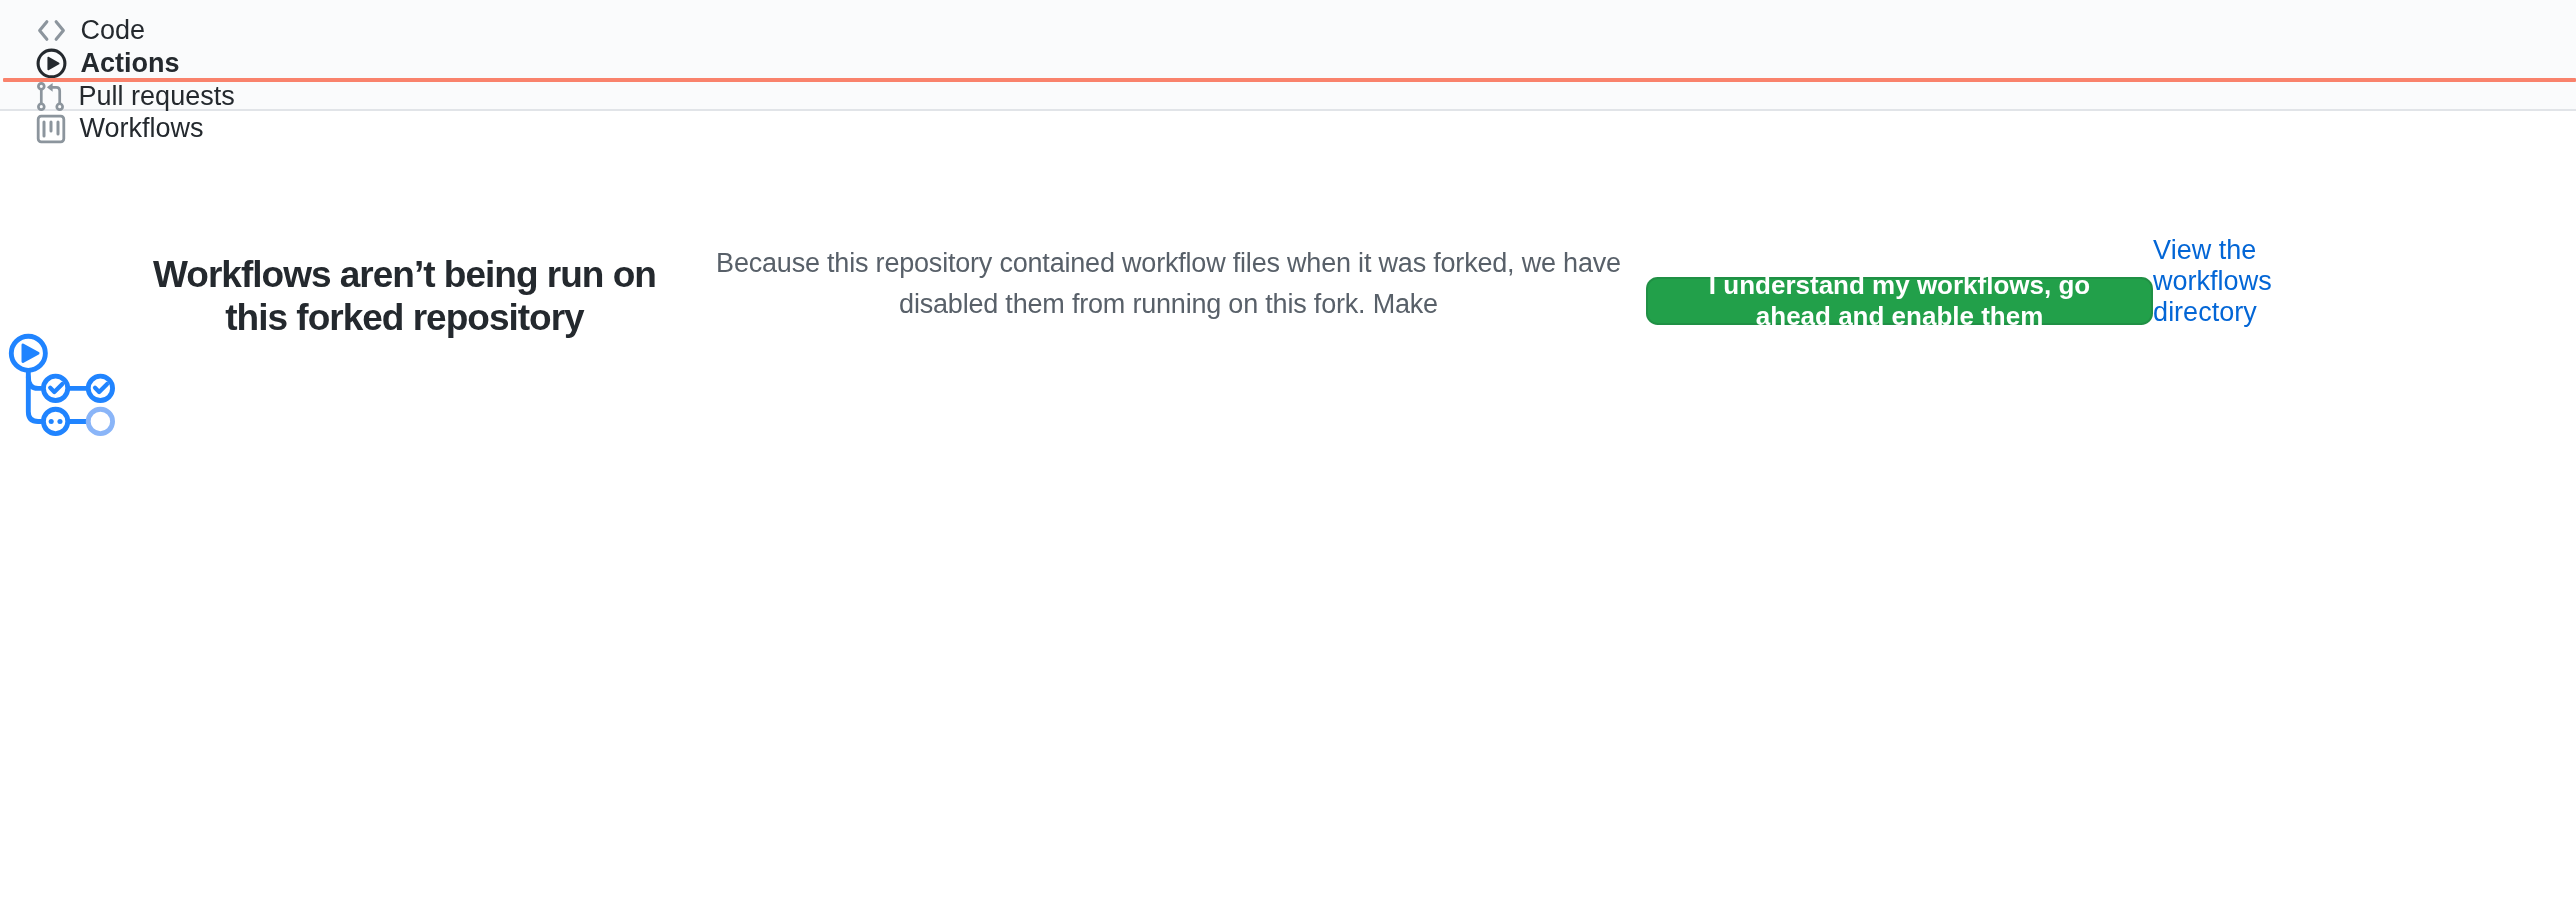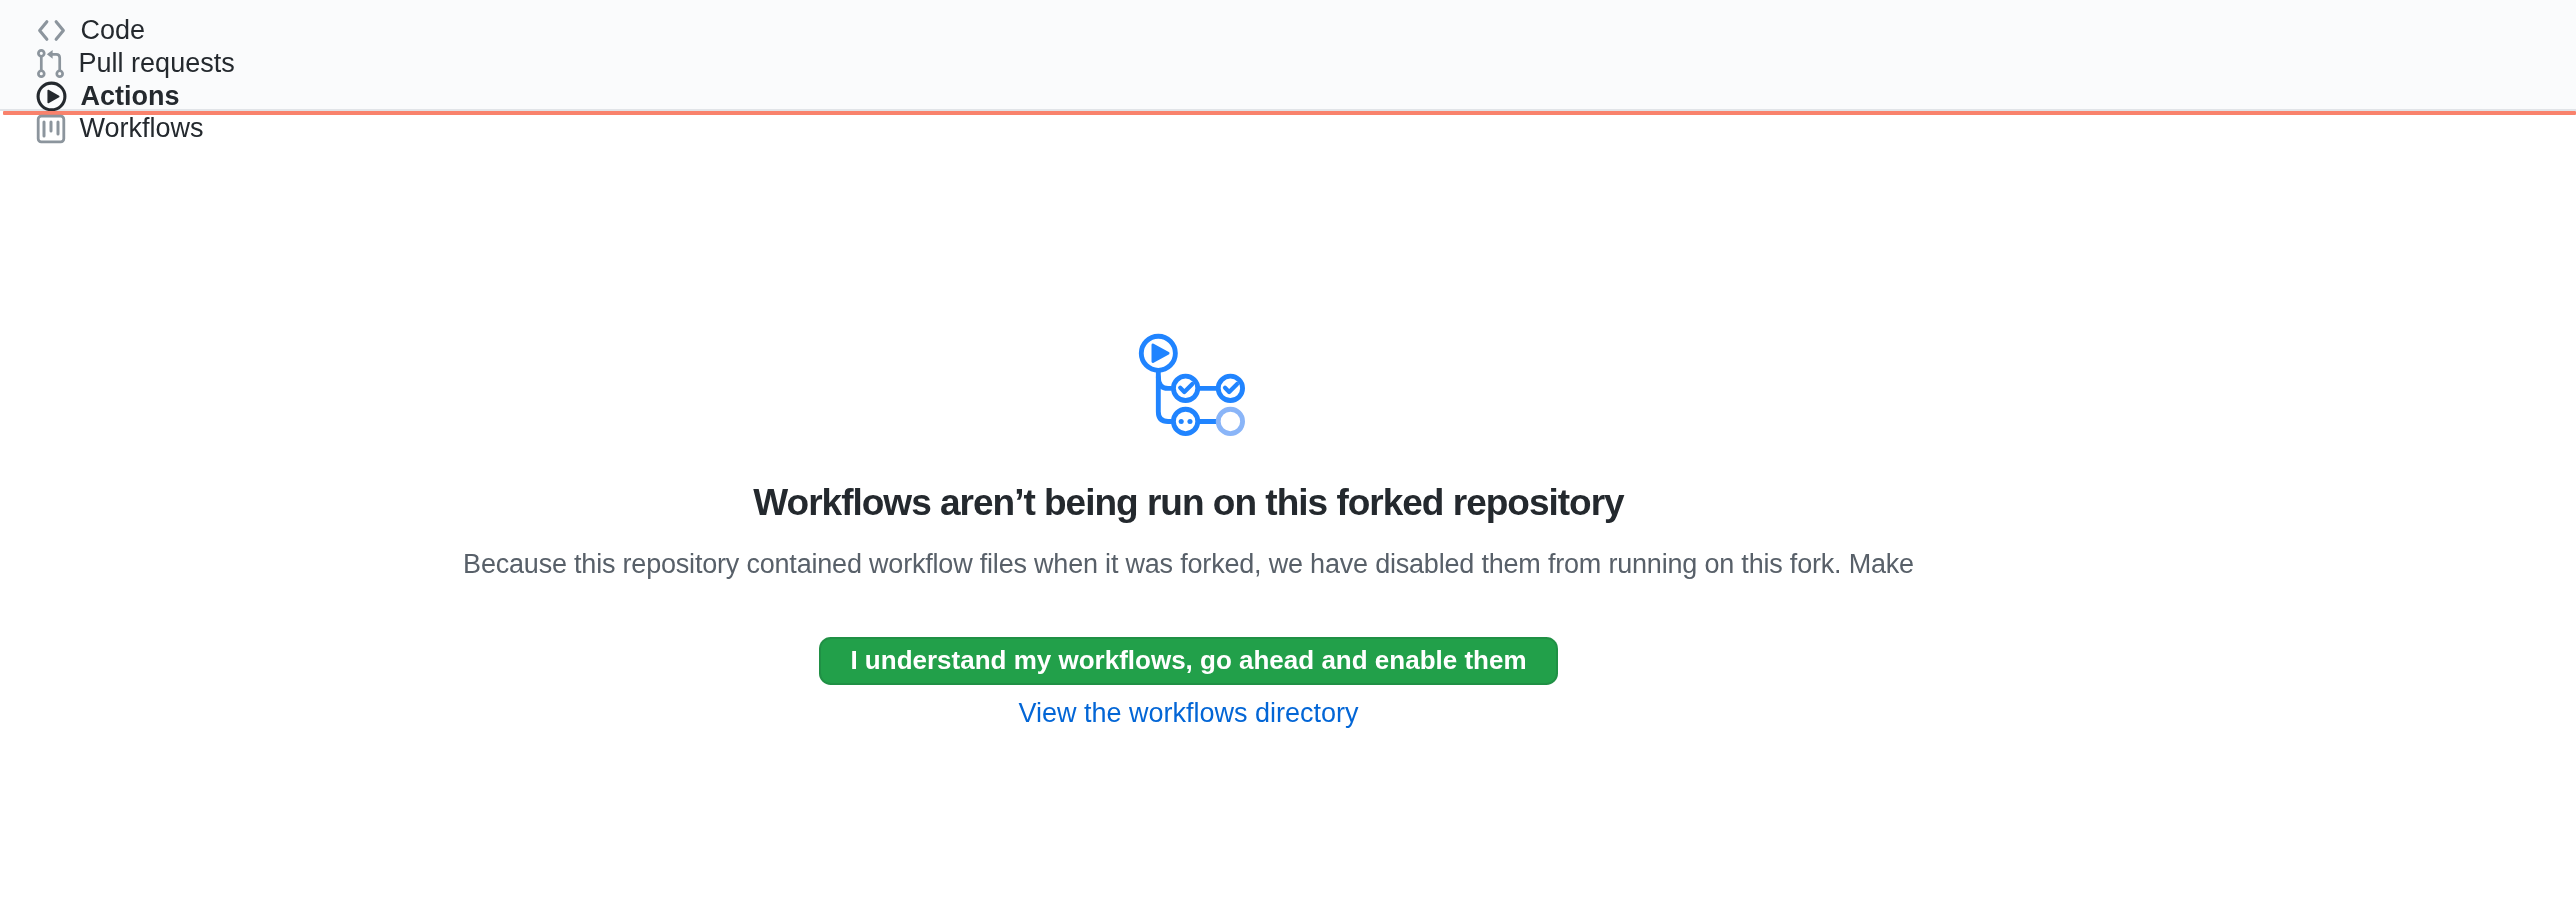--- a/index.html
+++ b/index.html
@@ -29,21 +29,21 @@
   .tab .octicon{display:flex;align-items:center;color:var(--icon-gray);}
   .tab .octicon svg{display:block;}
   .tab.active{font-weight:700;}
   .tab.active .octicon{color:var(--tab-text);}
   .tab.active::after{
     content:"";position:absolute;left:0;right:0;bottom:-2px;height:3.9px;
     background:var(--accent-underline);border-radius:1px;
   }
   
   .main{
-    width:2377px;display:flex;flex-direction:column;align-items:center;
+    width:2377px;display:flex;flex-direction:row;align-items:center;
   }
   .wficon{margin-top:215px;line-height:0;}
   .wf-stroke{fill:none;stroke:var(--icon-blue);stroke-width:5;stroke-linecap:round;stroke-linejoin:round;}
   .wf-stroke-thin{fill:none;stroke:var(--icon-blue);stroke-width:4.4;stroke-linecap:round;stroke-linejoin:round;}
   .wf-fill{fill:var(--icon-blue);stroke:var(--icon-blue);stroke-width:3;stroke-linejoin:round;}
   .wf-dot{fill:var(--icon-blue);}
   .wf-light{fill:none;stroke:var(--icon-blue-light);stroke-width:5;}
   .es-title{
     margin:43px 0 0 0;font-size:37px;line-height:43px;font-weight:700;
     letter-spacing:-1px;color:var(--heading-text);text-align:center;
@@ -72,44 +72,44 @@
   <a class="tab">
     <span class="octicon">
       <svg width="33" height="33" viewBox="0 0 32 32" fill="none" stroke="currentColor" stroke-width="3" stroke-linecap="round" stroke-linejoin="round">
         <path d="M11.5 7.5 L4.5 16 L11.5 24.5"></path>
         <path d="M20.5 7.5 L27.5 16 L20.5 24.5"></path>
       </svg>
     </span>
     <span class="tab-label">Code</span>
   </a>
 
+  <a class="tab active">
+    <span class="octicon">
+      <svg width="33" height="33" viewBox="0 0 32 32">
+        <circle cx="16" cy="16" r="13" fill="none" stroke="currentColor" stroke-width="3"></circle>
+        <path d="M12.8 10.2 L23 16 L12.8 21.8 Z" fill="currentColor" stroke="currentColor" stroke-width="1.5" stroke-linejoin="round"></path>
+      </svg>
+    </span>
+    <span class="tab-label">Actions</span>
+  </a>
+
   <a class="tab">
     <span class="octicon">
       <svg width="31" height="33" viewBox="0 0 32 32">
         <g fill="none" stroke="currentColor" stroke-width="2.8">
           <circle cx="6.5" cy="5.5" r="3"></circle>
           <line x1="6.5" y1="8.9" x2="6.5" y2="23.1"></line>
           <circle cx="6.5" cy="26.5" r="3"></circle>
           <circle cx="25.5" cy="26.5" r="3"></circle>
           <path d="M25.5 23.1 V10 Q25.5 6.5 22 6.5 H17.5"></path>
         </g>
         <polygon points="18.2,2 18.2,11 12.2,6.5" fill="currentColor"></polygon>
       </svg>
     </span>
     <span class="tab-label">Pull requests</span>
-  </a>
-
-  <a class="tab active">
-    <span class="octicon">
-      <svg width="33" height="33" viewBox="0 0 32 32">
-        <circle cx="16" cy="16" r="13" fill="none" stroke="currentColor" stroke-width="3"></circle>
-        <path d="M12.8 10.2 L23 16 L12.8 21.8 Z" fill="currentColor" stroke="currentColor" stroke-width="1.5" stroke-linejoin="round"></path>
-      </svg>
-    </span>
-    <span class="tab-label">Actions</span>
   </a>
 
   <a class="tab">
     <span class="octicon">
       <svg width="32" height="32" viewBox="0 0 32 32">
         <rect x="3.2" y="3.2" width="25.6" height="25.6" rx="3" fill="none" stroke="currentColor" stroke-width="2.8"></rect>
         <g stroke="currentColor" stroke-width="3" stroke-linecap="round">
           <line x1="9" y1="9" x2="9" y2="23"></line>
           <line x1="16" y1="9" x2="16" y2="18"></line>
           <line x1="23" y1="9" x2="23" y2="21"></line>

